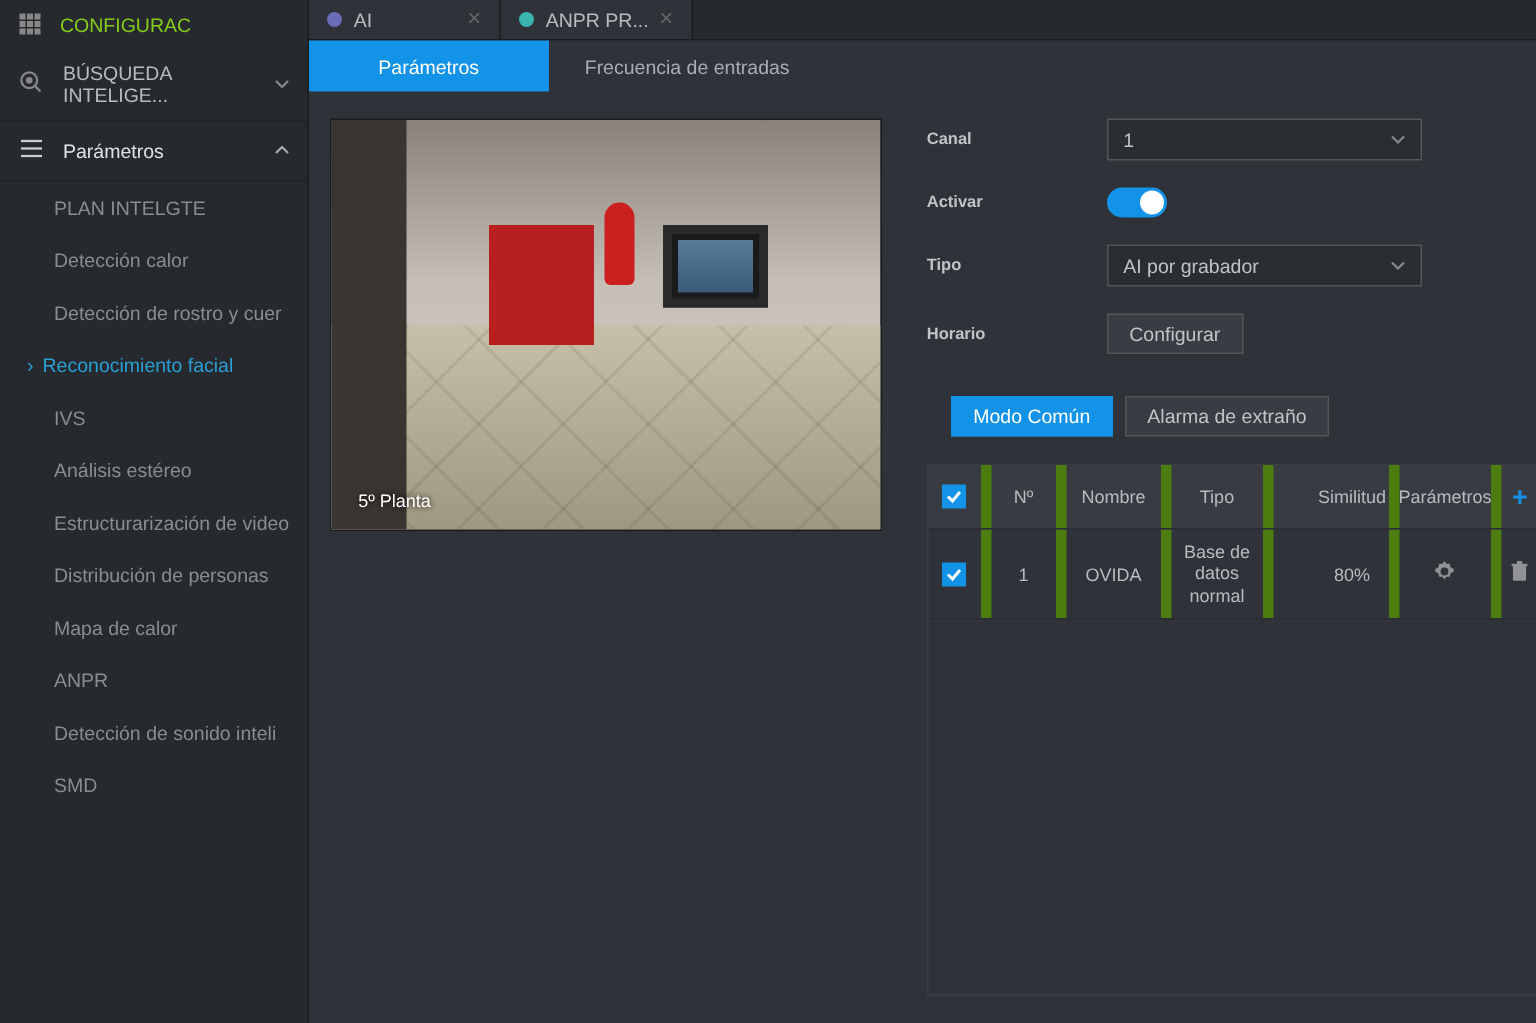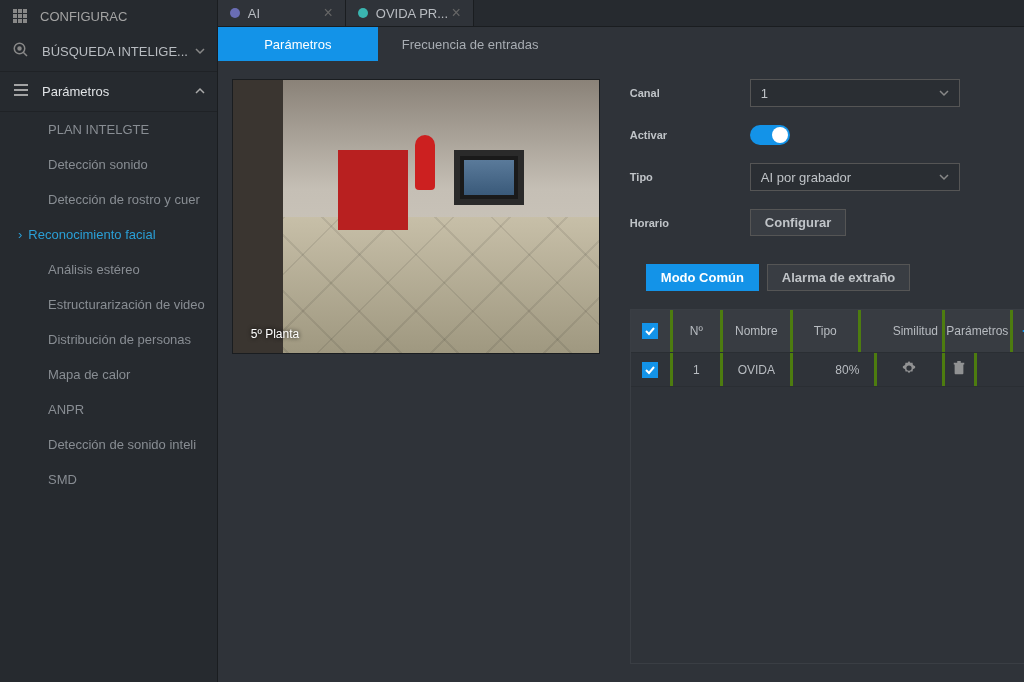--- a/index.html
+++ b/index.html
@@ -1,28 +1,28 @@
 <!DOCTYPE html>
 <html><head>
   <meta charset="utf-8">
   <style>
     * { margin: 0; padding: 0; box-sizing: border-box; font-family: Arial, sans-serif; }
     body { background: #2a2e33; color: #a8adb3; width: 1024px; height: 682px; overflow: hidden; display: flex; }
     
     
     .sidebar { width: 218px; background: #262a2f; height: 100%; display: flex; flex-direction: column; border-right: 1px solid #1a1d20; }
-    .sidebar-header { display: flex; align-items: center; padding: 8px 12px; color: #a3a3a3; font-size: 13px; }
+    .sidebar-header { display: flex; align-items: center; padding: 8px 12px; color: #84cc16; font-size: 13px; }
     .grid-icon { width: 16px; height: 16px; margin-right: 12px; display: inline-flex; flex-wrap: wrap; }
     .grid-icon span { width: 4px; height: 4px; background: #888; margin: 0.5px; }
     .sidebar-section { display: flex; align-items: center; padding: 9px 12px; color: #b8bcc1; font-size: 13px; border-bottom: 1px solid #1f2226; }
     .sidebar-section .icon { margin-right: 12px; }
     .eye-icon svg { width: 18px; height: 18px; }
     .list-icon svg { width: 18px; height: 18px; }
     .chevron { margin-left: auto; }
-    .sidebar-item { padding: 10px 12px 10px 48px; font-size: 13px; color: #888d93; cursor: pointer; white-space: nowrap; overflow: hidden; text-overflow: ellipsis; }
+    .sidebar-item { padding: 10px 12px 10px 36px; font-size: 13px; color: #888d93; cursor: pointer; white-space: nowrap; overflow: hidden; text-overflow: ellipsis; }
     .sidebar-item.active { color: #2a9fd6; }
     .sidebar-item.active-row { display: flex; align-items: center; padding-left: 18px; }
     .sidebar-item.active-row .arrow { color: #2a9fd6; margin-right: 6px; }
     
     
     .main { flex: 1; display: flex; flex-direction: column; background: #2f3339; }
     
     
     .tabs-top { display: flex; height: 32px; background: #262a2f; border-bottom: 1px solid #1a1d20; }
     .tab-top { display: flex; align-items: center; padding: 0 12px; font-size: 13px; color: #b8bcc1; position: relative; border-right: 1px solid #1a1d20; background: #2f3339; min-width: 128px; }
@@ -50,30 +50,30 @@
     .picture-frame { position: absolute; right: 75px; top: 70px; width: 70px; height: 55px; background: #1a1a1a; border: 6px solid #2a2a2a; }
     .picture-frame::after { content: ""; position: absolute; inset: 4px; background: linear-gradient(#5a7a9a, #3a5a7a); }
     .camera-label { position: absolute; bottom: 12px; left: 18px; color: #fff; font-size: 12px; text-shadow: 0 0 4px #000; }
     
     .right-panel { flex: 1; padding-right: 10px; }
     .form-row { display: flex; align-items: center; margin-bottom: 18px; }
     .form-label { width: 120px; font-size: 11px; color: #c0c4c8; font-weight: bold; }
     .select { background: #2a2e33; border: 1px solid #555; color: #c0c4c8; padding: 5px 10px; font-size: 13px; width: 210px; display: flex; justify-content: space-between; align-items: center; cursor: pointer; height: 28px; }
     .toggle { width: 40px; height: 20px; background: #1393e8; border-radius: 10px; position: relative; cursor: pointer; }
     .toggle::after { content: ""; position: absolute; right: 2px; top: 2px; width: 16px; height: 16px; background: #fff; border-radius: 50%; }
-    .btn { background: #393d43; border: 1px solid #555; color: #c0c4c8; padding: 5px 14px; font-size: 13px; cursor: pointer; font-weight: bold; }
+    .btn { background: #393d43; border: 1px solid #555; color: #c0c4c8; padding: 5px 14px; font-size: 13px; cursor: pointer; }
     .btn-primary { background: #1393e8; color: #fff; border-color: #1393e8; }
     
     .mode-buttons { display: flex; gap: 8px; margin-bottom: 18px; margin-top: 28px; margin-left: 16px; }
     
     .table-container { border: 1px solid #3a3e44; overflow: hidden; position: relative; }
     .table { display: flex; flex-direction: column; }
     .table-header { display: flex; background: #383c42; border-bottom: 1px solid #2a2e33; }
     .table-body { min-height: 310px; max-height: 310px; overflow-y: auto; }
-    .th, .td { padding: 8px 4px; font-size: 12px; color: #b8bcc1; text-align: center; border-right: 3px solid #4d7c0f; display: flex; align-items: center; justify-content: center; }
+    .th, .td { padding: 8px 4px; font-size: 12px; color: #b8bcc1; text-align: center; border-right: 7px solid #4d7c0f; display: flex; align-items: center; justify-content: center; }
     .th { font-weight: normal; min-height: 42px; }
     .table-row { display: flex; border-bottom: 1px solid #2a2e33; }
     .col-check { width: 42px; }
     .col-num { width: 50px; }
     .col-name { width: 70px; }
     .col-type { width: 68px; }
     .col-sim { width: 56px; margin-left: 28px; }
     .col-param { width: 68px; }
     .col-add { width: 32px; }
     .checkbox { width: 16px; height: 16px; background: #1393e8; display: inline-flex; align-items: center; justify-content: center; }
@@ -125,45 +125,46 @@
         </svg>
     </span>
     <span>Parámetros</span>
     <span class="chevron">
       <svg width="10" height="10" viewBox="0 0 10 10">
           <path d="M1 7l4-4 4 4" stroke="#aaa" stroke-width="1.5" fill="none"></path>
         </svg>
     </span>
   </div>
   <div class="sidebar-item">PLAN INTELGTE</div>
-  <div class="sidebar-item">Detección sonido</div>
+  <div class="sidebar-item">Detección calor</div>
   <div class="sidebar-item">Detección de rostro y cuer</div>
   <div class="sidebar-item active active-row">
     <span class="arrow">›</span>
     <span>Reconocimiento facial</span>
   </div>
+  <div class="sidebar-item">IVS</div>
   <div class="sidebar-item">Análisis estéreo</div>
   <div class="sidebar-item">Estructurarización de video</div>
   <div class="sidebar-item">Distribución de personas</div>
   <div class="sidebar-item">Mapa de calor</div>
   <div class="sidebar-item">ANPR</div>
   <div class="sidebar-item">Detección de sonido inteli</div>
   <div class="sidebar-item">SMD</div>
 </div>
 
 <div class="main">
   <div class="tabs-top">
     <div class="tab-top active">
       <span class="dot dot-purple"></span>
       <span>AI</span>
       <span class="tab-close">×</span>
     </div>
     <div class="tab-top">
       <span class="dot dot-cyan"></span>
-      <span>OVIDA PR...</span>
+      <span>ANPR PR...</span>
       <span class="tab-close">×</span>
     </div>
   </div>
 
   <div class="sub-tabs">
     <div class="sub-tab active">Parámetros</div>
     <div class="sub-tab">Frecuencia de entradas</div>
   </div>
 
   <div class="content">
@@ -236,20 +237,21 @@
             <div class="table-row">
               <div class="td col-check">
                 <span class="checkbox">
                   <svg viewBox="0 0 12 12">
                       <path d="M2 6l3 3 5-6" stroke="#fff" stroke-width="2" fill="none"></path>
                     </svg>
                 </span>
               </div>
               <div class="td col-num">1</div>
               <div class="td col-name">OVIDA</div>
+              <div class="td col-type" style="line-height:1.2;">Base de datos normal</div>
               <div class="td col-sim">80%</div>
               <div class="td col-param">
                 <span class="gear-icon">
                   <svg viewBox="0 0 16 16" fill="#aaa">
                       <path d="M8 5a3 3 0 100 6 3 3 0 000-6zM8 0l1.5 2H12l.5 2.5L15 6v2l-2.5 1.5L12 12h-2.5L8 14l-1.5-2H4l-.5-2.5L1 8V6l2.5-1.5L4 2h2.5L8 0z" opacity="0.8"></path>
                     </svg>
                 </span>
               </div>
               <div class="td col-add">
                 <span class="trash-icon">

